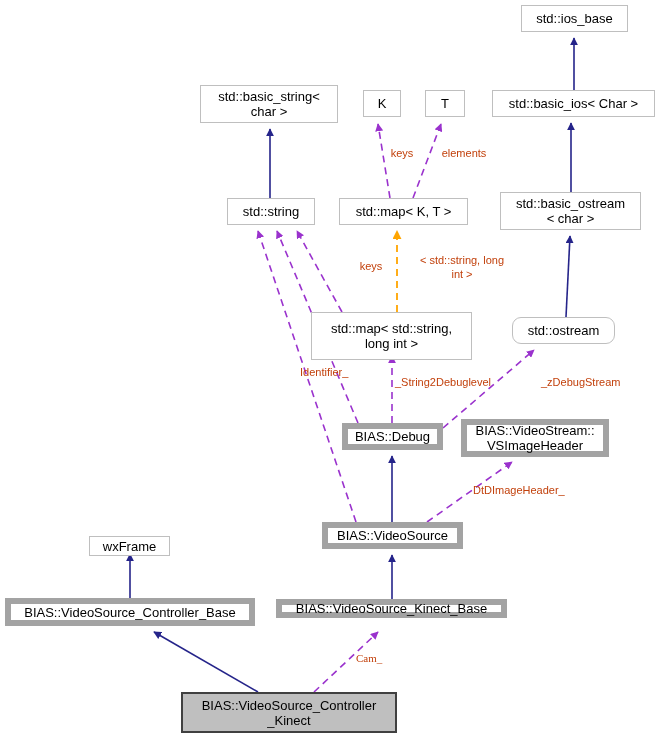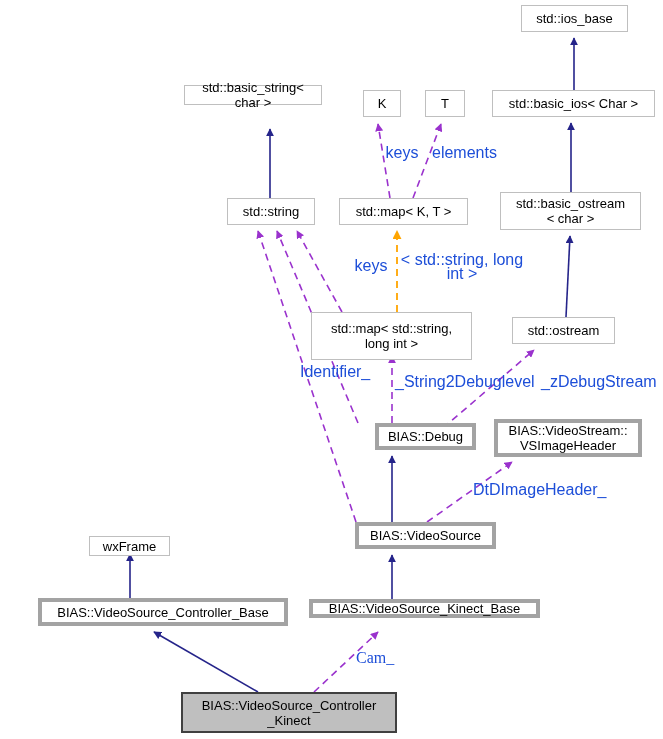--- a/index.html
+++ b/index.html
@@ -33,32 +33,31 @@
     background: #ffffff;
     border: 1px solid #bfbfbf;
     color: #000000;
     font-size: 13px;
     line-height: 15px;
     letter-spacing: 0px;
     white-space: pre-line;
     z-index: 2;
   }
   .node.strong {
-    border: 4px solid #a3a3a3;
-    margin-left: 33px;
+    border: 6px solid #a3a3a3;
   }
   .node.highlight {
     background: #bfbfbf;
     border: 2px solid #404040;
   }
   .edge-label {
     position: absolute;
-    font-size: 16px;
+    font-size: 11px;
     line-height: 14px;
-    color: #1d4ed8;
+    color: #c2410c;
     white-space: pre-line;
     text-align: center;
     background: transparent;
     z-index: 3;
   }
   .edge-label.left { text-align: left; }
 </style>
 </head>
 <body>
 
@@ -109,40 +108,40 @@
 
     <line x1="392" y1="599" x2="392" y2="555" stroke="#25248a" stroke-width="1.6" marker-end="url(#arr-inherit)"></line>
 
     <line x1="258" y1="692" x2="154" y2="632" stroke="#25248a" stroke-width="1.6" marker-end="url(#arr-inherit)"></line>
 
     <line x1="314" y1="692" x2="378" y2="632" stroke="#9a32cd" stroke-width="1.6" stroke-dasharray="7,5" marker-end="url(#arr-usage)"></line>
   </svg>
 
   <div class="node plain" style="left:521px; top:5px; width:107px; height:27px;">std::ios_base</div>
 
-  <div class="node plain" style="left:184px; top:85px; width:138px; height:20px;">std::basic_string&lt;
+  <div class="node plain" style="left:200px; top:85px; width:138px; height:38px;">std::basic_string&lt;
 char &gt;</div>
 
   <div class="node plain" style="left:363px; top:90px; width:38px; height:27px;">K</div>
 
   <div class="node plain" style="left:425px; top:90px; width:40px; height:27px;">T</div>
 
   <div class="node plain" style="left:492px; top:90px; width:163px; height:27px;">std::basic_ios&lt; Char &gt;</div>
 
   <div class="node plain" style="left:500px; top:192px; width:141px; height:38px;">std::basic_ostream
 &lt; char &gt;</div>
 
   <div class="node plain" style="left:227px; top:198px; width:88px; height:27px;">std::string</div>
 
   <div class="node plain" style="left:339px; top:198px; width:129px; height:27px;">std::map&lt; K, T &gt;</div>
 
   <div class="node plain" style="left:311px; top:312px; width:161px; height:48px;">std::map&lt; std::string,
 long int &gt;</div>
 
-  <div class="node plain" style="left:512px; top:317px; width:103px; height:27px;">std::ostream</div>
+  <div class="node plain" style="left:512px; top:317px; width:103px; height:27px;border-radius:9px;">std::ostream</div>
 
   <div class="node strong" style="left:342px; top:423px; width:101px; height:27px;">BIAS::Debug</div>
 
   <div class="node strong" style="left:461px; top:419px; width:148px; height:38px;">BIAS::VideoStream::
 VSImageHeader</div>
 
   <div class="node strong" style="left:322px; top:522px; width:141px; height:27px;">BIAS::VideoSource</div>
 
   <div class="node plain" style="left:89px; top:523px; width:81px; height:20px;margin-top:13px;">wxFrame</div>
 

